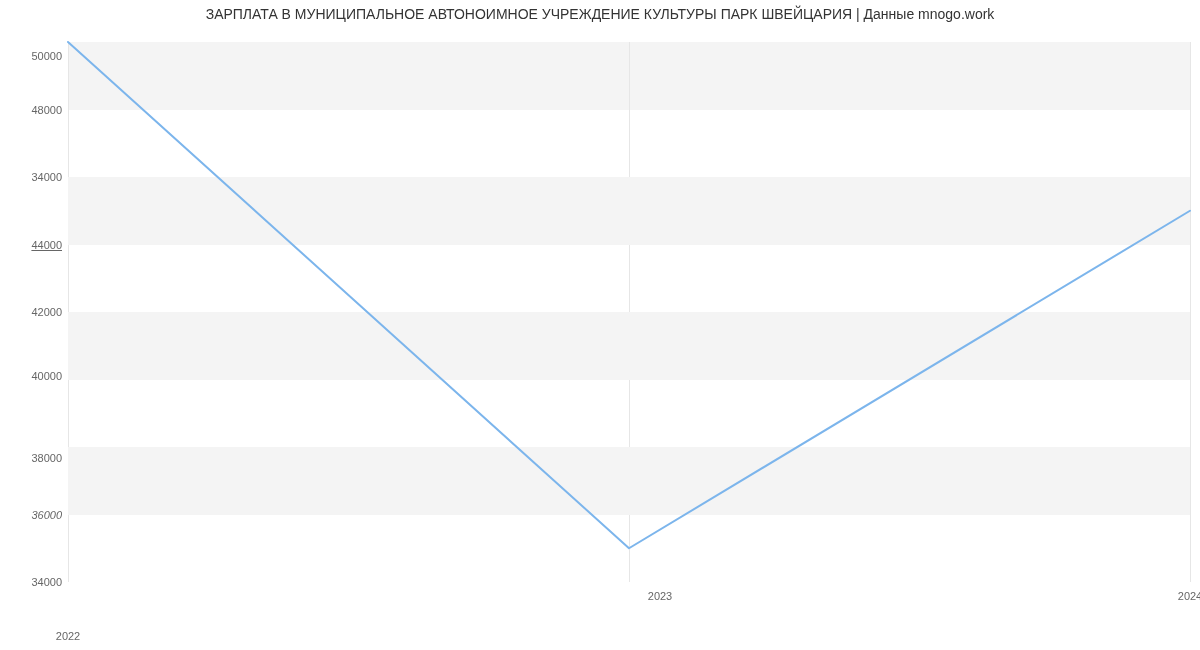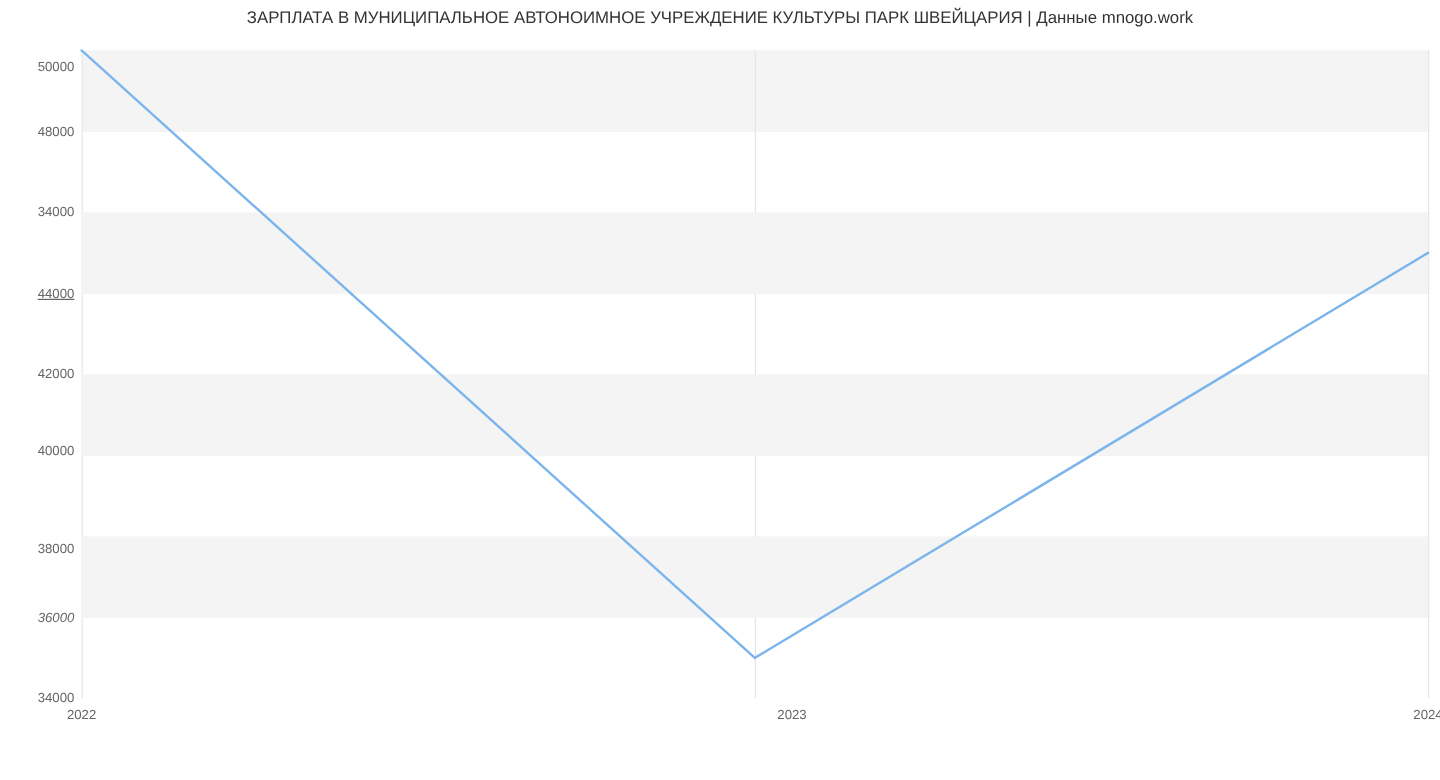--- a/index.html
+++ b/index.html
@@ -100,16 +100,16 @@
   </div>
 <div class="ytick" style="top: 582px; text-align: right;">34000</div>
     <div class="ytick" style="top: 514.5px; font-style: italic;">36000</div>
     <div class="ytick" style="top: 458px;">38000</div>
     <div class="ytick" style="top: 376px;">40000</div>
     <div class="ytick" style="top: 312px;">42000</div>
     <div class="ytick" style="top: 244.5px; text-decoration: underline;">44000</div>
     <div class="ytick" style="top: 177px;">34000</div>
     <div class="ytick" style="top: 109.5px;">48000</div>
     <div class="ytick" style="top: 56px;">50000</div>
-    <div class="xtick" style="left: 68px;">2022</div>
+    <div class="xtick" style="left: 68px; margin-top: 40px;">2022</div>
     <div class="xtick" style="left: 660px;">2023</div>
     <div class="xtick" style="left: 1190px;">2024</div>
   </div>
 
 </body></html>

